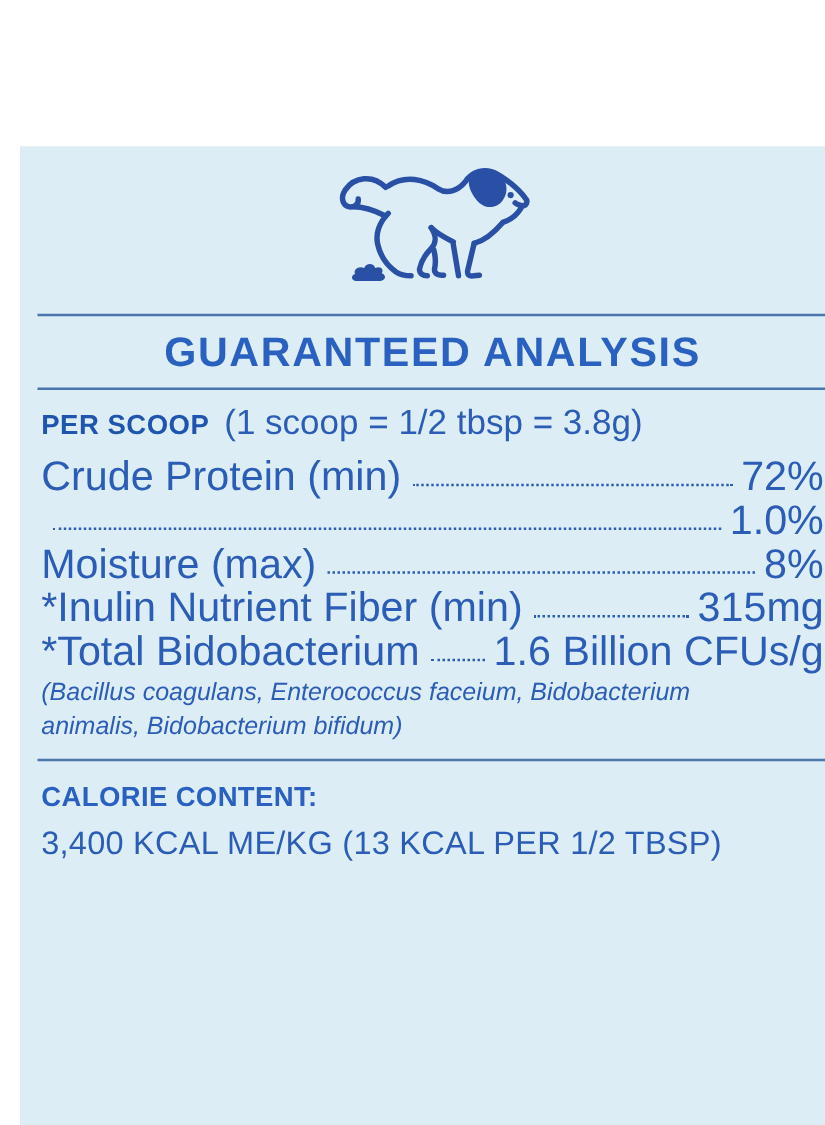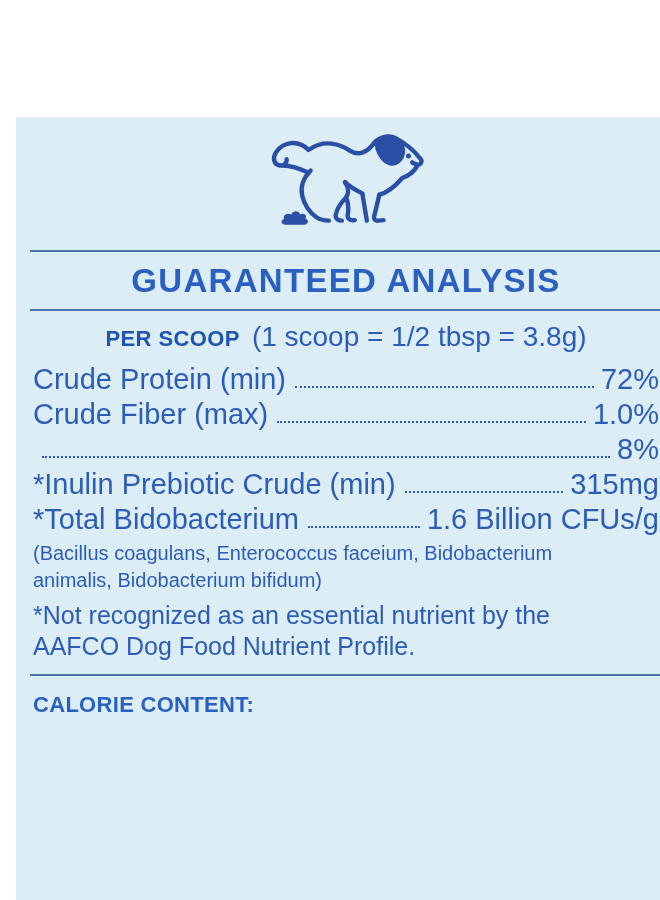--- a/index.html
+++ b/index.html
@@ -14,30 +14,30 @@
   *{margin:0;padding:0;box-sizing:border-box;}
   html,body{width:660px;background:var(--page-bg);}
   body{font-family:"Liberation Sans",sans-serif;}
   .page{position:relative;width:660px;height:900px;background:var(--page-bg);overflow:hidden;}
   .panel{position:absolute;top:117px;left:16px;width:660px;height:826px;background:var(--panel-bg);padding:0 11px;}
   .dog-wrap{width:160px;margin:12px auto 0;}
   .rule{height:0;border-top:2px solid var(--line-blue);margin:0 3px;}
   .rule.after-dog{margin-top:17px;}
   .ga-title{margin:10px 0 9px;text-align:center;font-size:33px;font-weight:700;
             letter-spacing:1.3px;color:var(--title-blue);}
-  .per-scoop{display:flex;align-items:baseline;gap:12px;margin:13px 6px 0;line-height:26px;justify-content:center;}
+  .per-scoop{display:flex;align-items:baseline;gap:12px;margin:13px 6px 0;line-height:26px;}
   .per-scoop .ps-label{font-size:22px;font-weight:700;color:var(--heading-navy);letter-spacing:.4px;}
   .per-scoop .ps-note{font-size:28px;color:var(--text-blue);}
   .rows{margin:10px 6px 0;}
-  .row{display:flex;align-items:center;font-size:29px;line-height:35px;color:var(--text-blue);}
+  .row{display:flex;align-items:center;font-size:33px;line-height:35px;color:var(--text-blue);}
   .row .label{white-space:nowrap;}
   .row .leader{flex:1;align-self:flex-end;margin:0 7px 9px 9px;
                border-bottom:2.5px dotted var(--text-blue);min-width:20px;}
   .row .value{white-space:nowrap;}
-  .micro-note{margin:3px 6px 0;max-width:600px;font-size:20px;
+  .micro-note{margin:3px 6px 0;max-width:600px;font-style:italic;font-size:20px;
               line-height:27px;color:var(--text-blue);}
   .footnote{margin:6px 6px 0;max-width:575px;font-size:25px;line-height:31px;color:var(--text-blue);}
   .rule.divider{margin-top:12px;}
   .calorie-heading{margin:16px 6px 0;font-size:22px;font-weight:700;
                    color:var(--title-blue);letter-spacing:.3px;}
   .calorie-value{margin:8px 6px 0;font-size:26px;color:var(--text-blue);letter-spacing:.2px;}
 </style>
 </head>
 <body>
 
@@ -85,42 +85,42 @@
       <span class="ps-note">(1 scoop = 1/2 tbsp = 3.8g)</span>
     </div>
 
     <div class="rows">
       <div class="row">
         <span class="label">Crude Protein (min)</span>
         <span class="leader"></span>
         <span class="value">72%</span>
       </div>
       <div class="row">
-        <span class="label">Crude Fiber (max)</span>
         <span class="leader"></span>
         <span class="value">1.0%</span>
       </div>
       <div class="row">
+        <span class="label">Moisture (max)</span>
         <span class="leader"></span>
         <span class="value">8%</span>
       </div>
       <div class="row">
-        <span class="label">*Inulin Prebiotic Crude (min)</span>
+        <span class="label">*Inulin Nutrient Fiber (min)</span>
         <span class="leader"></span>
         <span class="value">315mg</span>
       </div>
       <div class="row">
         <span class="label">*Total Bidobacterium</span>
         <span class="leader"></span>
         <span class="value">1.6 Billion CFUs/g</span>
       </div>
     </div>
 
     <p class="micro-note">(Bacillus coagulans, Enterococcus faceium, Bidobacterium animalis, Bidobacterium bifidum)</p>
 
-    <p class="footnote">*Not recognized as an essential nutrient by the AAFCO Dog Food Nutrient Profile.</p>
 
     <div class="rule divider"></div>
 
     <h2 class="calorie-heading">CALORIE CONTENT:</h2>
+    <p class="calorie-value">3,400 KCAL ME/KG (13 KCAL PER 1/2 TBSP)</p>
 
   </section>
 </div>
 
 </body></html>

